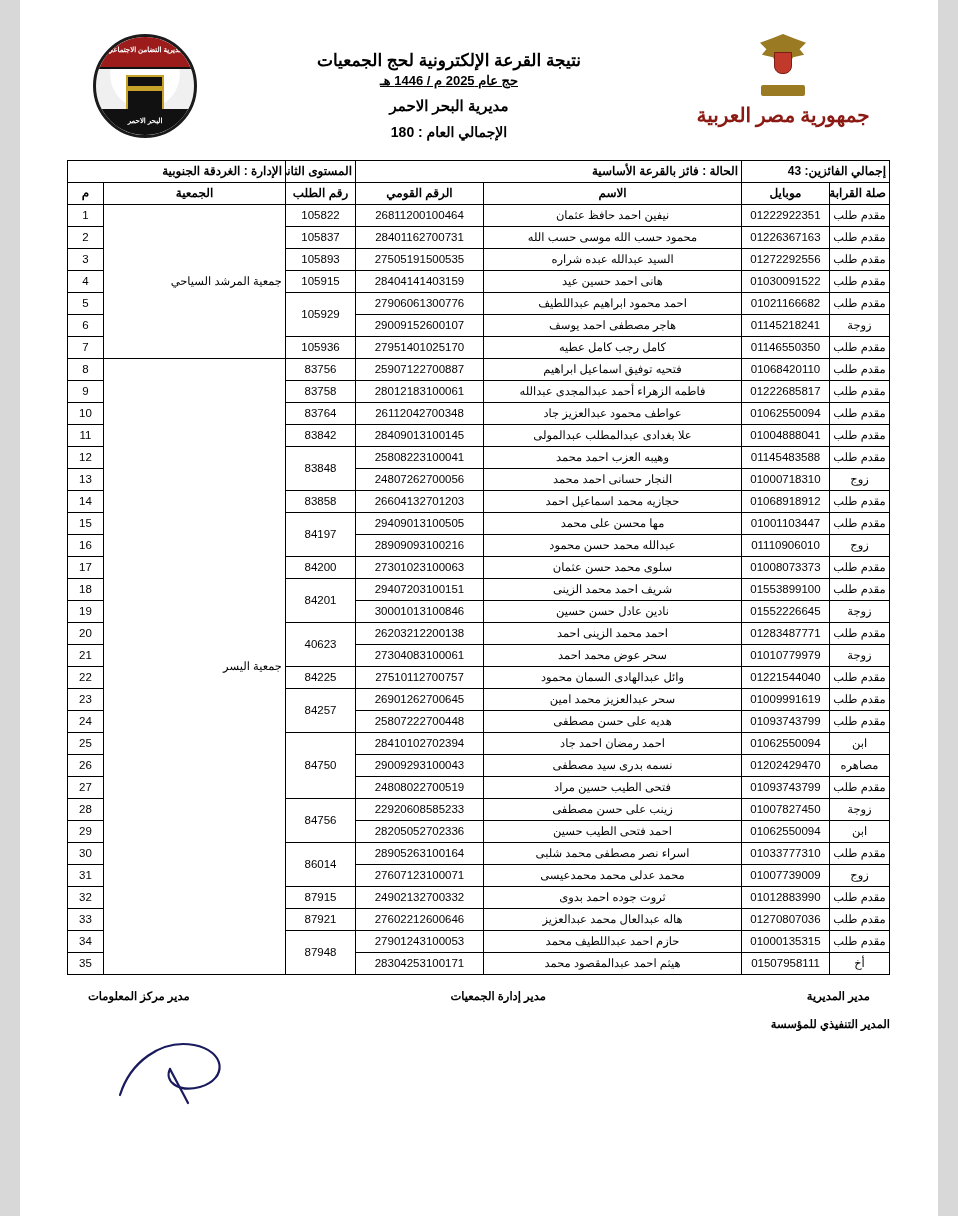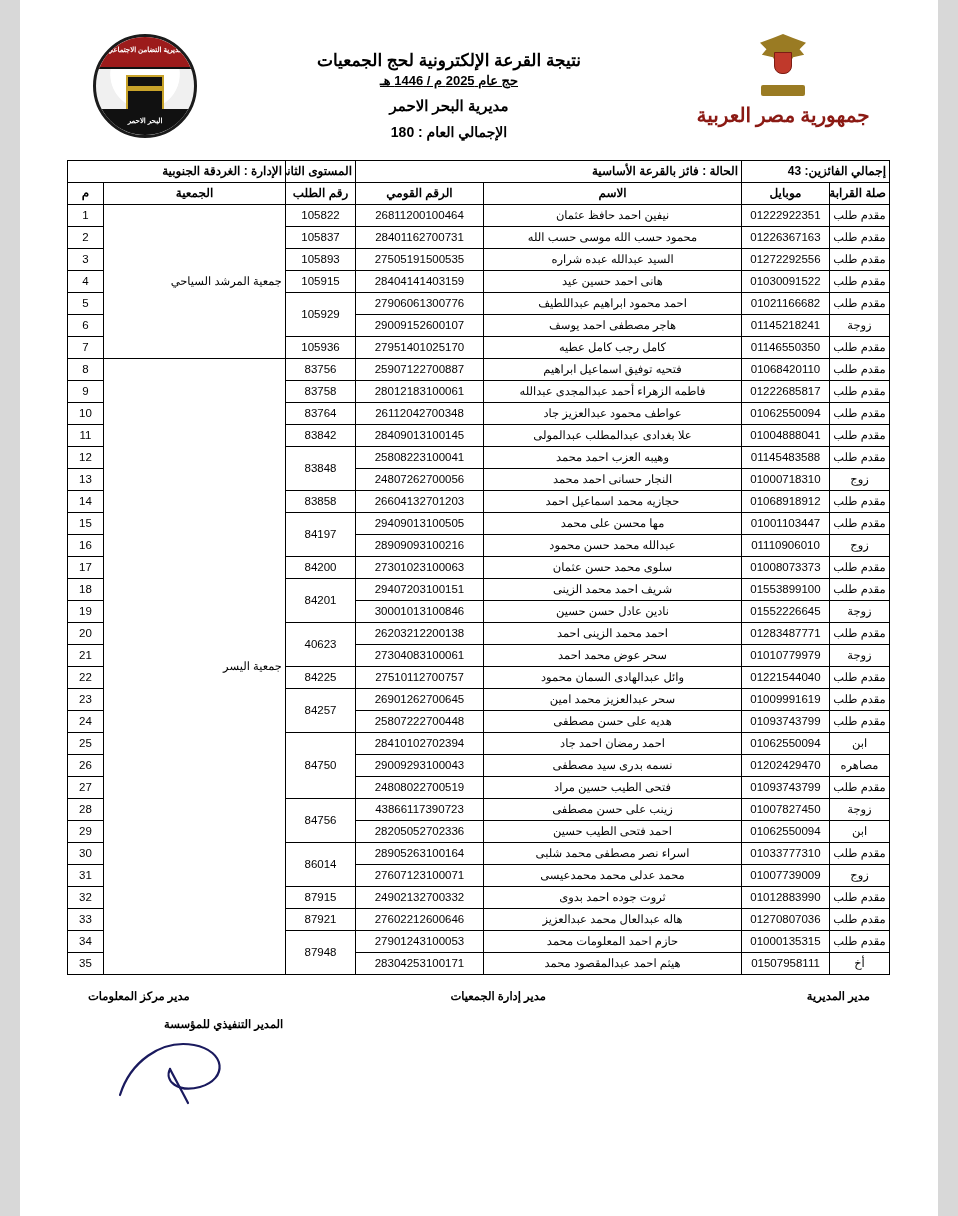--- a/index.html
+++ b/index.html
@@ -233,21 +233,21 @@
     display: flex;
     flex-direction: row;
     justify-content: space-between;
     font-size: 11.5px;
     font-weight: bold;
     padding: 0 20px;
   }
   .sign-row span { text-align: center; }
   .exec-block {
     margin-top: 14px;
-    text-align: left;
+    text-align: right;
     padding-left: 96px;
     font-size: 11.5px;
     font-weight: bold;
   }
   .signature {
     margin-top: 2px;
     height: 76px;
     position: relative;
   }
   .signature svg {
@@ -529,21 +529,21 @@
             <td class="c-rel">مقدم طلب</td>
             <td class="c-mob">01093743799</td>
             <td class="c-name name-cell">فتحى الطيب حسين مراد</td>
             <td class="c-nid">24808022700519</td>
             <td class="c-m">27</td>
           </tr>
           <tr>
             <td class="c-rel">زوجة</td>
             <td class="c-mob">01007827450</td>
             <td class="c-name name-cell">زينب على حسن مصطفى</td>
-            <td class="c-nid">43866117390723</td>
+            <td class="c-nid">22920608585233</td>
             <td class="c-req" rowspan="2">84756</td>
             <td class="c-m">28</td>
           </tr>
           <tr>
             <td class="c-rel">ابن</td>
             <td class="c-mob">01062550094</td>
             <td class="c-name name-cell">احمد فتحى الطيب حسين</td>
             <td class="c-nid">28205052702336</td>
             <td class="c-m">29</td>
           </tr>
@@ -574,21 +574,21 @@
             <td class="c-rel">مقدم طلب</td>
             <td class="c-mob">01270807036</td>
             <td class="c-name name-cell">هاله عبدالعال محمد عبدالعزيز</td>
             <td class="c-nid">27602212600646</td>
             <td class="c-req">87921</td>
             <td class="c-m">33</td>
           </tr>
           <tr>
             <td class="c-rel">مقدم طلب</td>
             <td class="c-mob">01000135315</td>
-            <td class="c-name name-cell">حازم احمد المعلومات محمد</td>
+            <td class="c-name name-cell">حازم احمد عبداللطيف محمد</td>
             <td class="c-nid">27901243100053</td>
             <td class="c-req" rowspan="2">87948</td>
             <td class="c-m">34</td>
           </tr>
           <tr>
             <td class="c-rel">أخ</td>
             <td class="c-mob">01507958111</td>
             <td class="c-name name-cell">هيثم احمد عبدالمقصود محمد</td>
             <td class="c-nid">28304253100171</td>
             <td class="c-m">35</td>

